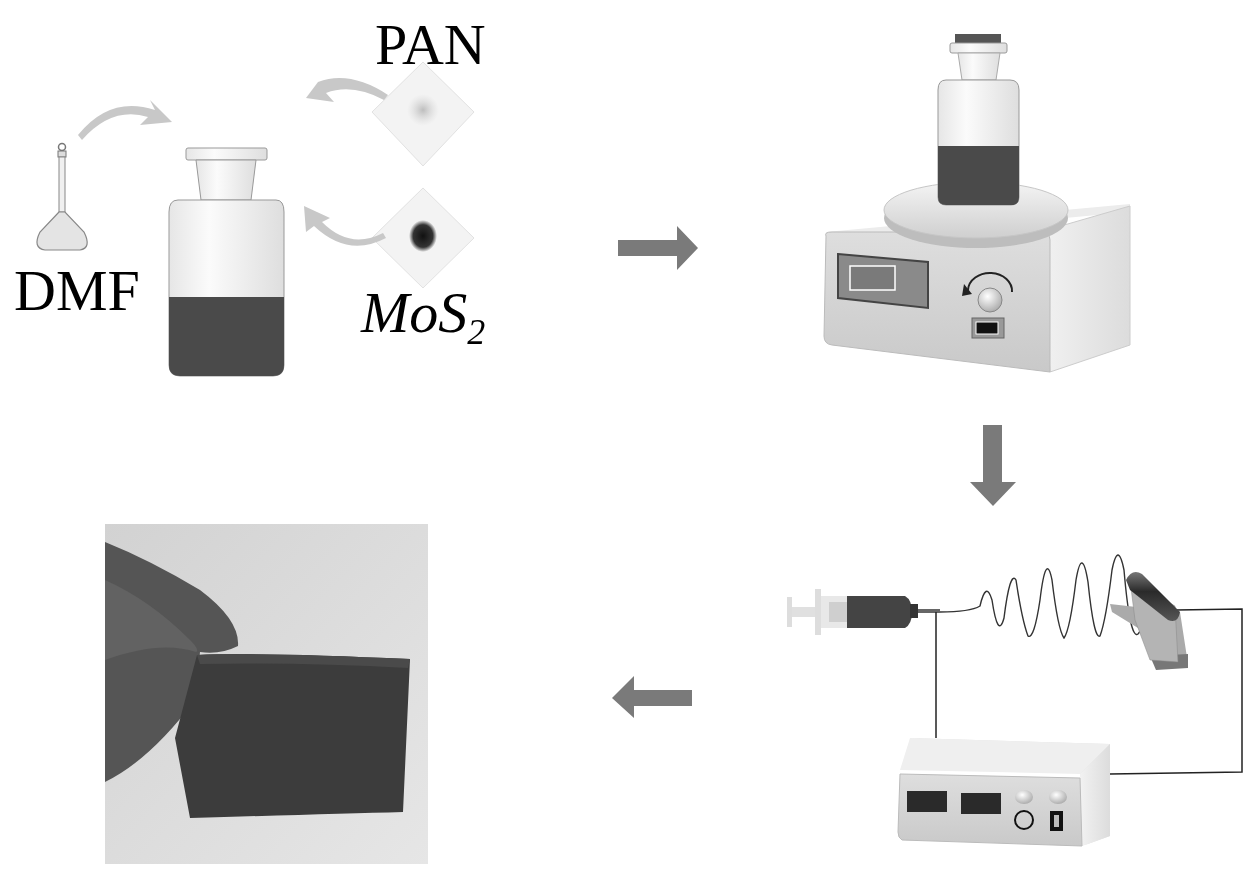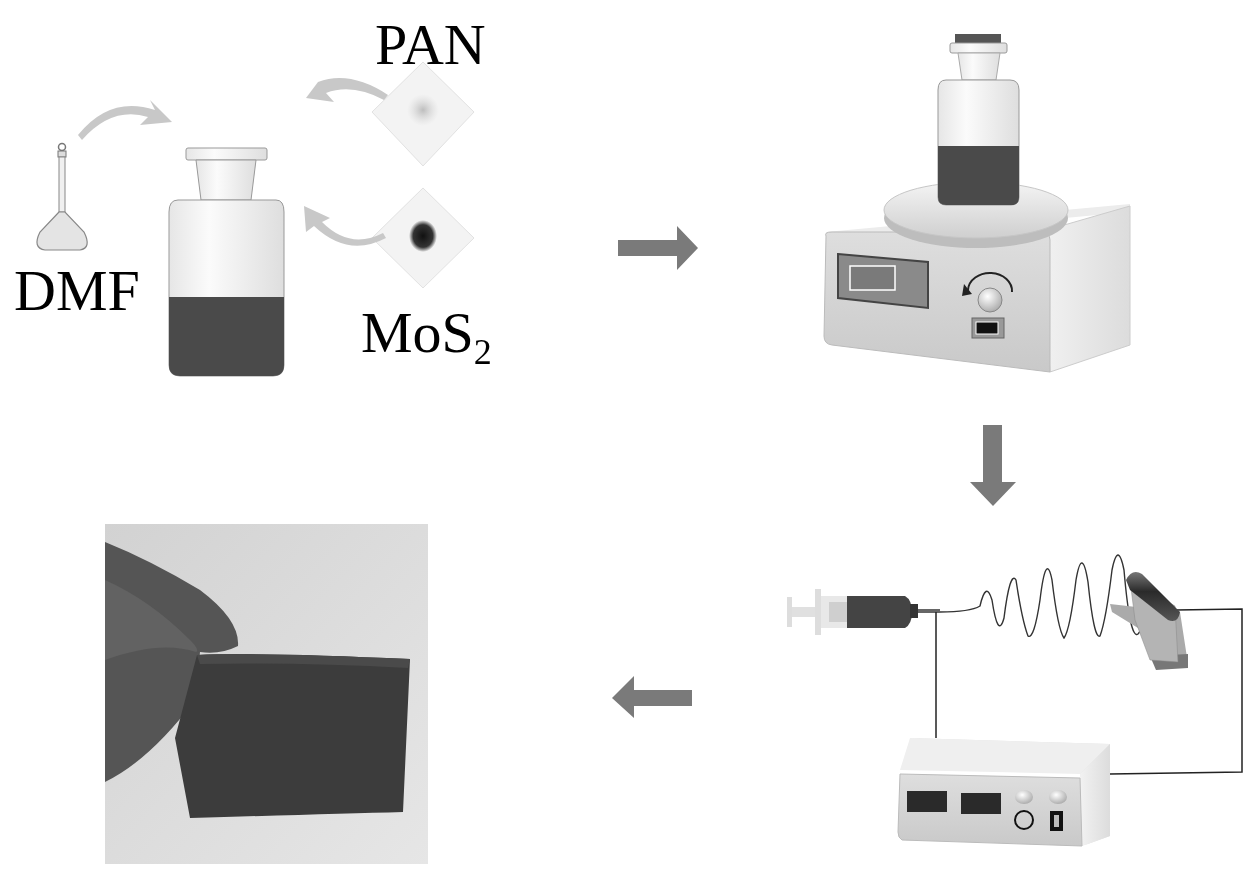--- a/index.html
+++ b/index.html
@@ -167,15 +167,15 @@
     <path d="M105 542 Q150 560 200 590 Q240 620 238 646 Q220 655 200 652 L195 700 Q150 760 105 782 Z" fill="#555"></path>
     <path d="M105 580 Q150 600 190 640 Q200 650 196 652 Q160 640 105 660 Z" fill="#626262"></path>
 
     <path d="M197 655 Q260 652 410 659 L403 812 Q330 814 190 818 L175 738 Z" fill="#3c3c3c"></path>
     <path d="M197 655 Q260 652 410 659 L408 668 Q300 662 200 664 Z" fill="#4a4a4a"></path>
   </g>
 </svg>
 
 <div class="label" style="left:14px; top:262px;">DMF</div>
 <div class="label" style="left:375px; top:16px;">PAN</div>
-<div class="label" style="left:361px; top:304px;">
+<div class="label" style="left:361px; top:284px;font-style:italic;">
   <span>MoS</span><sub>2</sub>
 </div>
 
 </body></html>

